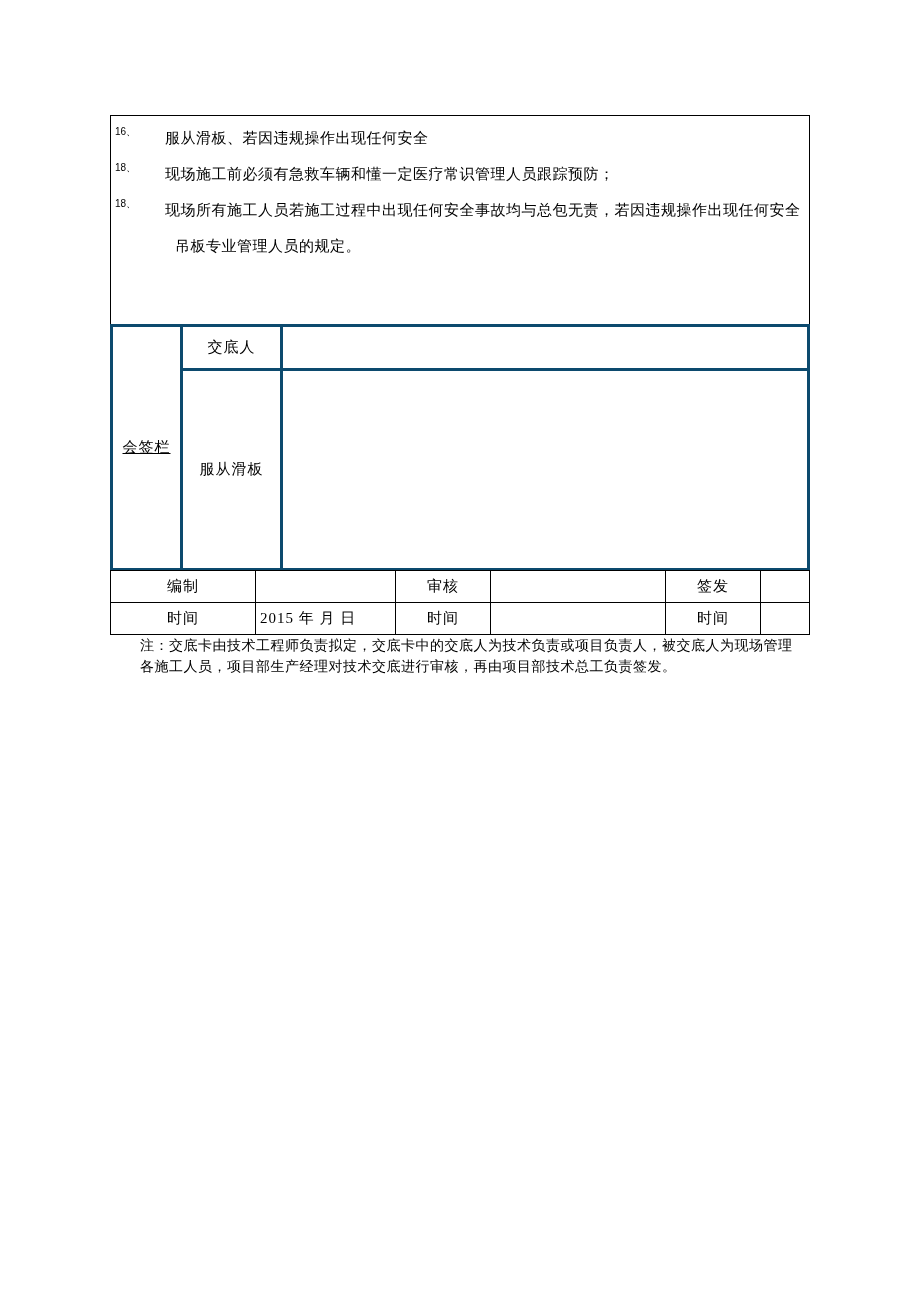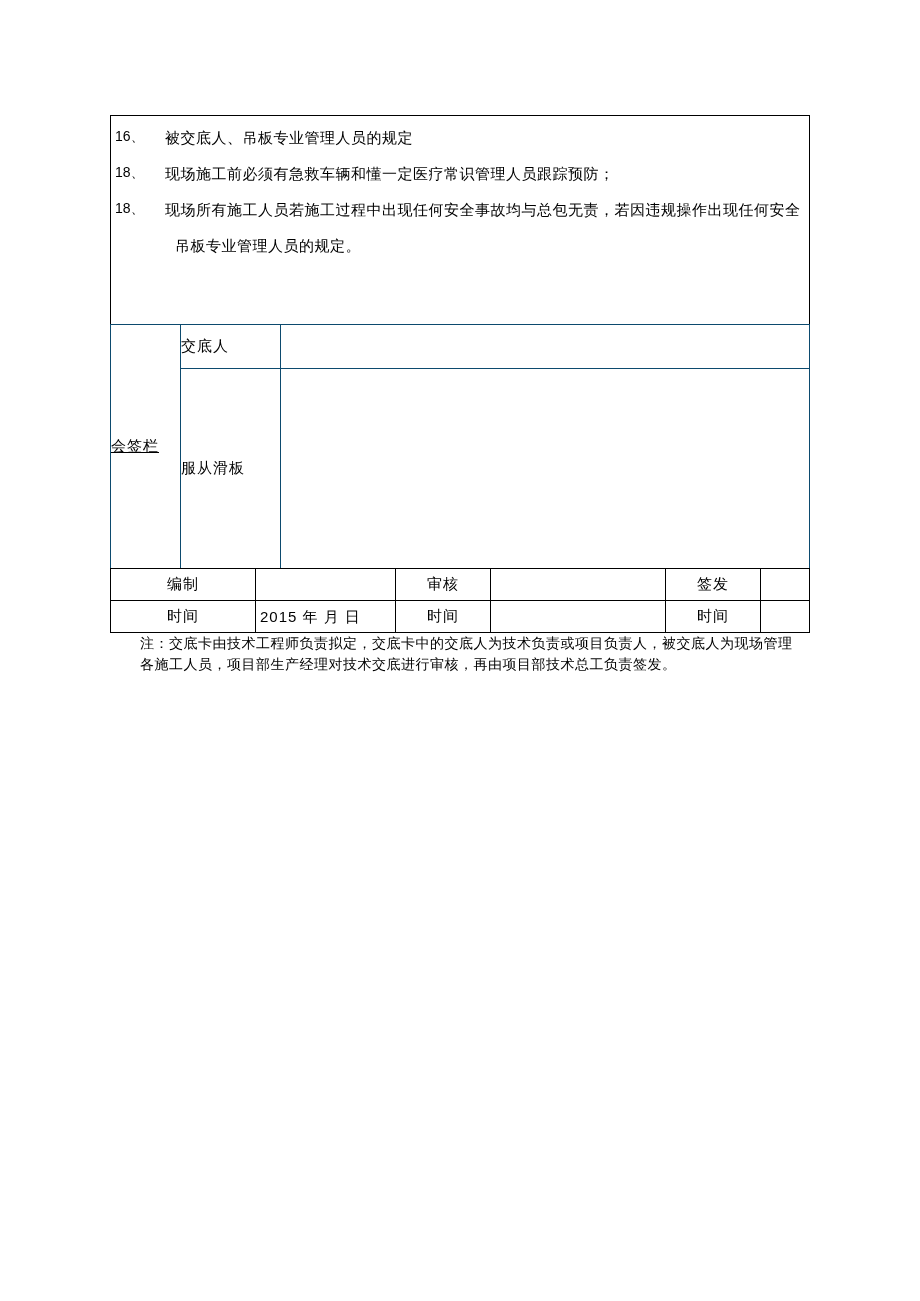--- a/index.html
+++ b/index.html
@@ -31,37 +31,38 @@
     }
     .list-row {
       display: flex;
       align-items: flex-start;
       line-height: 2.4;
     }
     .list-num {
       min-width: 50px;
       max-width: 50px;
       font-family: Arial, sans-serif;
-      font-size: 14px;
+      font-size: 10px;
     }
     .list-text {
       flex: 1;
       letter-spacing: 0.5px;
     }
     .list-cont {
       padding-left: 60px;
       line-height: 2.4;
       letter-spacing: 0.5px;
     }
     .sign-table {
       border-collapse: collapse;
       width: 100%;
     }
     .sign-table td {
-      border: 1px solid #0c4a6e;
+      border: 3px solid #0c4a6e;
+      text-align: center;
       vertical-align: middle;
       letter-spacing: 1px;
     }
     .col-huiqian {
       width: 70px;
       letter-spacing: 2px;
       text-decoration: underline;
     }
     .col-label {
       width: 100px;
@@ -97,35 +98,35 @@
       width: 175px;
     }
     .note {
       font-size: 14px;
       padding-left: 30px;
       padding-right: 5px;
       line-height: 1.5;
       letter-spacing: 0.5px;
     }
     .date-cell {
-      font-family: Liberation Sans, sans-serif;
+      font-family: Liberation Serif, serif;
       text-align: left !important;
       padding-left: 4px;
     }
   </style>
 </head>
 <body>
 
 <table class="outer-table">
   <tbody>
       <tr>
     <td class="content-cell" colspan="6">
       <div class="list-row">
         <div class="list-num"><span>16、</span></div>
-        <div class="list-text">被交底人、吊板专业管理人员的规定</div>
+        <div class="list-text">服从滑板、若因违规操作出现任何安全</div>
       </div>
       <div class="list-row">
         <div class="list-num"><span>18、</span></div>
         <div class="list-text">现场施工前必须有急救车辆和懂一定医疗常识管理人员跟踪预防；</div>
       </div>
       <div class="list-row">
         <div class="list-num"><span>18、</span></div>
         <div class="list-text">现场所有施工人员若施工过程中出现任何安全事故均与总包无责，若因违规操作出现任何安全</div>
       </div>
       <div class="list-cont">吊板专业管理人员的规定。</div>

